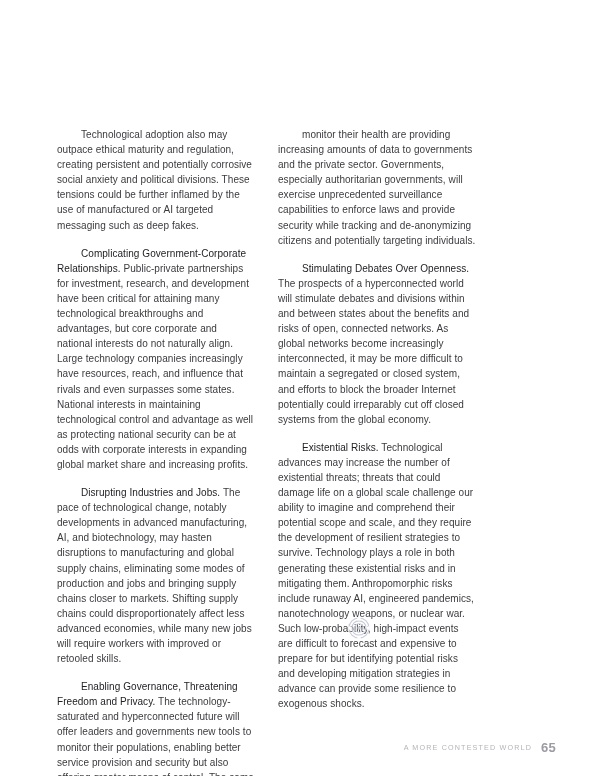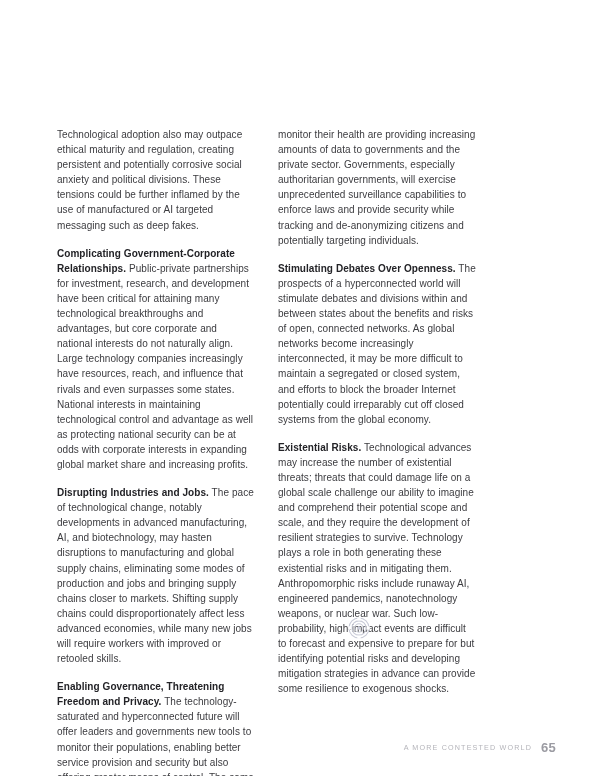--- a/index.html
+++ b/index.html
@@ -45,22 +45,23 @@
     line-height: 15.1px;
     color: #3b3b3f;
     text-align: left;
     margin: 0 0 13px 0;
     letter-spacing: 0.005em;
     word-spacing: 0.01em;
   }
   .para:last-child { margin-bottom: 0; }
 
   .para .lead {
-    font-weight: bold;
+    font-weight: normal;
     color: #232327;
+    margin-left: 24px;
   }
 
   
   .ornament-wrap {
     position: absolute;
     left: 279px;
     top: 613px;
     width: 160px;
     height: 30px;
     display: flex;

